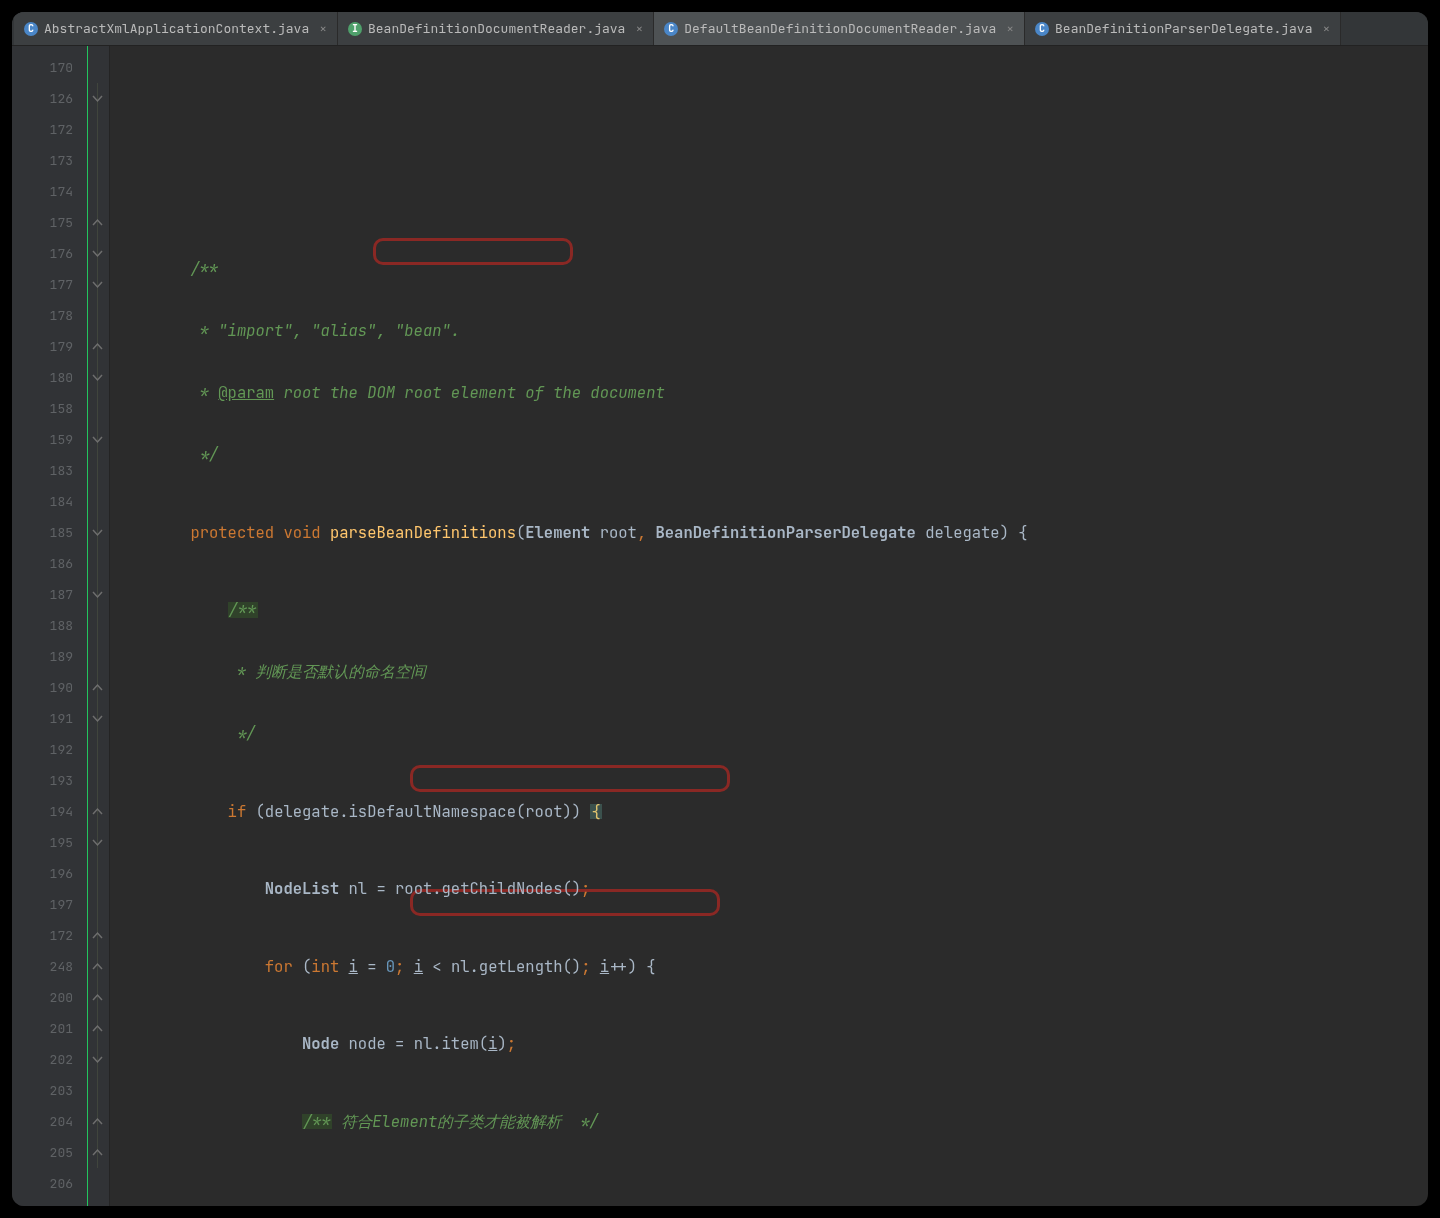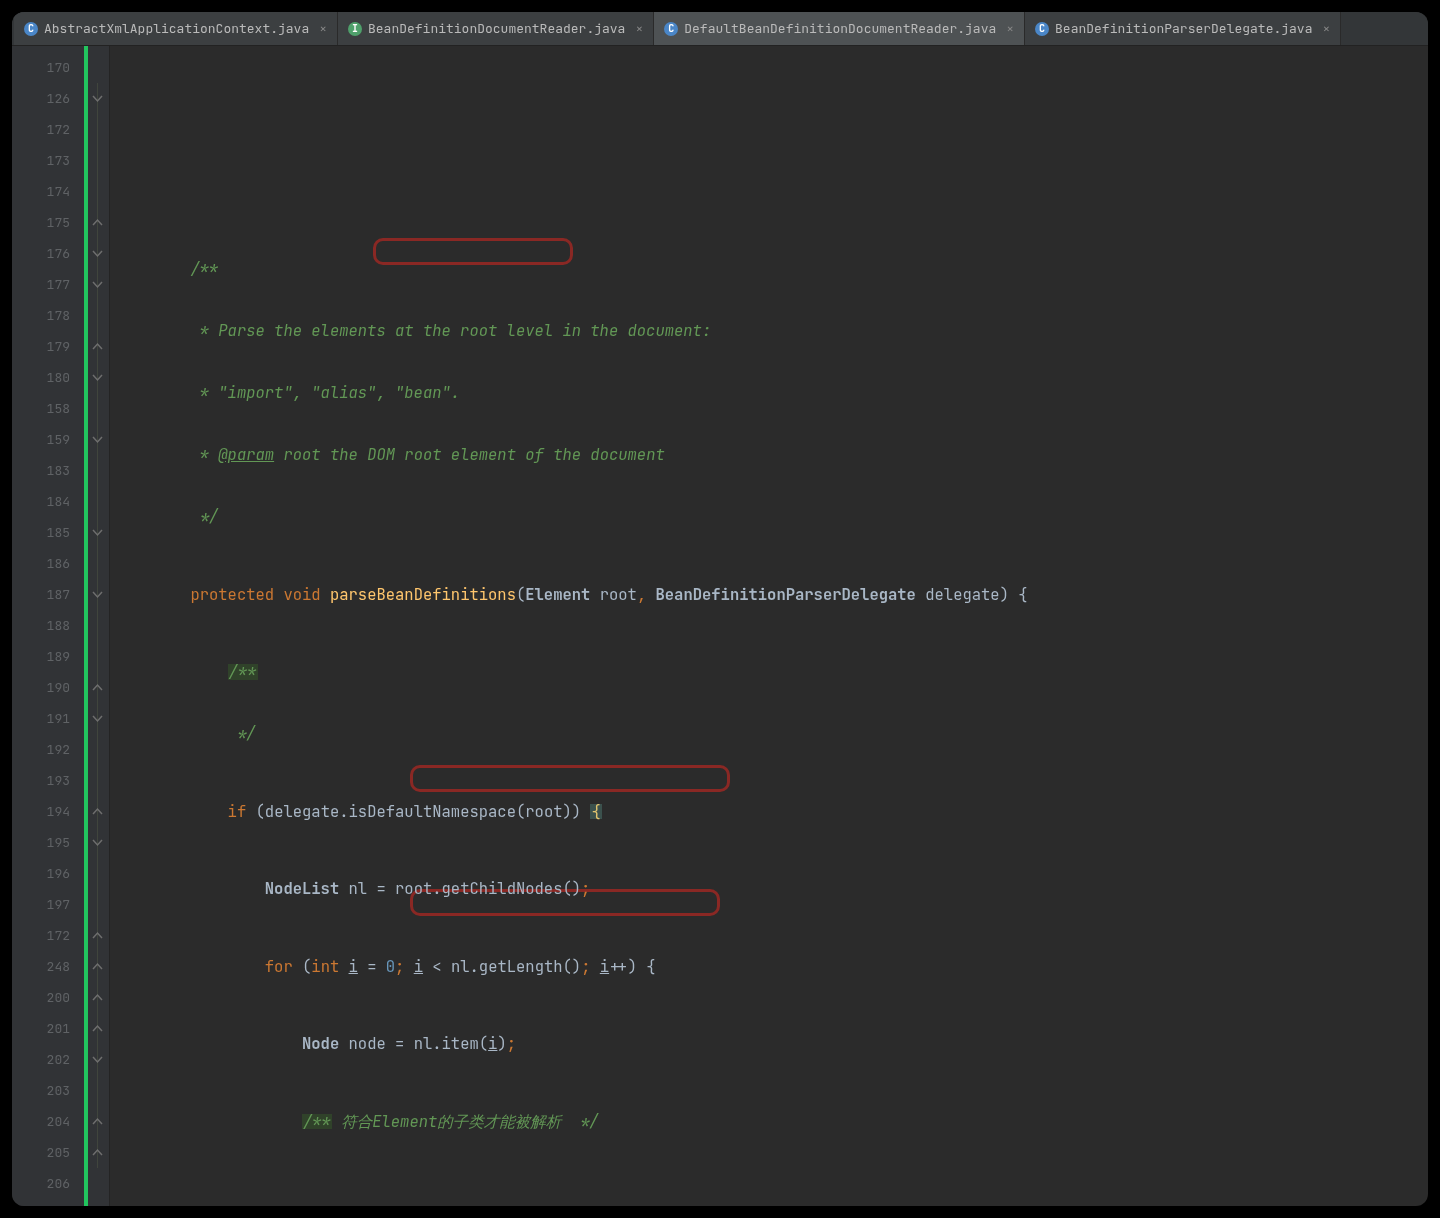--- a/index.html
+++ b/index.html
@@ -87,21 +87,21 @@
   .tab .icon.i { background: var(--icon-i); }
   .tab .close {
     color:#888;font-size:13px;margin-left:4px;
   }
 
   
   .editor-body { flex:1; display:flex; overflow:hidden; }
   .gutter {
     width: 76px;
     background: var(--gutter-bg);
-    border-right: 4px solid #22c55e;
+    border-right: 1px solid #22c55e;
     padding: 6px 0 0 0;
   }
   .gline {
     height: 31px;
     display:flex;
     align-items:center;
     justify-content:flex-end;
     padding-right: 14px;
     font-size: 13px;
     color: var(--gutter-text);
@@ -147,21 +147,21 @@
     height:31px;
     display:flex;
     align-items:center;
     padding-left: 6px;
     position:relative;
   }
 
   .tok-kw { color: var(--keyword); }
   .tok-txt { color: var(--text); }
   .tok-cm, .tok-cmg { color: var(--comment-green); font-style: italic; }
-  .tok-cmtag { color: var(--comment-green); font-style: italic; text-decoration: underline;}
+  .tok-cmtag { color: var(--comment-green); text-decoration: underline;}
   .tok-bg-cm { background: #30422a; padding:0 1px; }
   .tok-mdecl { color: var(--method-decl); }
   .tok-cls { color: var(--text); font-weight: bold; }
   .tok-num { color: var(--number); }
   .tok-par { color: var(--text); }
   .tok-brace { color: var(--text); }
   .tok-ybrace { color: #e0c36e; background: var(--hl-brace); padding:0 1px;}
   .tok-u { text-decoration: underline; }
 
   
@@ -455,28 +455,28 @@
     <div class="code" id="code">
 
       
       <div class="hlbox" style="left:263px; top:192px; width:200px; height:27px;"></div>
       <div class="hlbox" style="left:300px; top:719px; width:320px; height:27px;"></div>
       <div class="hlbox" style="left:300px; top:843px; width:310px; height:27px;"></div>
 
       <div class="cline"></div>
 
       <div class="cline"><span class="tok-txt">        </span><span class="tok-cmg">/**</span></div>
-      <div class="cline"><span class="tok-txt">        </span><span class="tok-cmg"> * Parse the elements at the root level in the document:</span></div>
       <div class="cline"><span class="tok-txt">        </span><span class="tok-cmg"> * "import", "alias", "bean".</span></div>
       <div class="cline"><span class="tok-txt">        </span><span class="tok-cmg"> * </span><span class="tok-cmtag">@param</span><span class="tok-cmg"> root the DOM root element of the document</span></div>
       <div class="cline"><span class="tok-txt">        </span><span class="tok-cmg"> */</span></div>
 
       <div class="cline"><span class="tok-txt">        </span><span class="tok-kw">protected</span><span class="tok-txt"> </span><span class="tok-kw">void</span><span class="tok-txt"> </span><span class="tok-mdecl">parseBeanDefinitions</span><span class="tok-par">(</span><span class="tok-cls">Element</span><span class="tok-txt"> </span><span class="tok-txt">root</span><span class="tok-kw">,</span><span class="tok-txt"> </span><span class="tok-cls">BeanDefinitionParserDelegate</span><span class="tok-txt"> </span><span class="tok-txt">delegate</span><span class="tok-par">)</span><span class="tok-txt"> </span><span class="tok-brace">{</span></div>
 
       <div class="cline"><span class="tok-txt">            </span><span class="tok-cmg tok-bg-cm">/**</span></div>
+      <div class="cline"><span class="tok-txt">            </span><span class="tok-cmg"> * 判断是否默认的命名空间</span></div>
       <div class="cline"><span class="tok-txt">            </span><span class="tok-cmg"> */</span></div>
 
       <div class="cline"><span class="tok-txt">            </span><span class="tok-kw">if</span><span class="tok-txt"> </span><span class="tok-par">(</span><span class="tok-txt">delegate</span><span class="tok-txt">.</span><span class="tok-txt">isDefaultNamespace</span><span class="tok-par">(</span><span class="tok-txt">root</span><span class="tok-par">))</span><span class="tok-txt"> </span><span class="tok-ybrace">{</span></div>
 
       <div class="cline"><span class="tok-txt">                </span><span class="tok-cls">NodeList</span><span class="tok-txt"> </span><span class="tok-txt">nl</span><span class="tok-txt"> = </span><span class="tok-txt">root</span><span class="tok-txt">.</span><span class="tok-txt">getChildNodes</span><span class="tok-par">()</span><span class="tok-kw">;</span></div>
 
       <div class="cline"><span class="tok-txt">                </span><span class="tok-kw">for</span><span class="tok-txt"> </span><span class="tok-par">(</span><span class="tok-kw">int</span><span class="tok-txt"> </span><span class="tok-txt tok-u">i</span><span class="tok-txt"> = </span><span class="tok-num">0</span><span class="tok-kw">;</span><span class="tok-txt"> </span><span class="tok-txt tok-u">i</span><span class="tok-txt"> &lt; </span><span class="tok-txt">nl</span><span class="tok-txt">.</span><span class="tok-txt">getLength</span><span class="tok-par">()</span><span class="tok-kw">;</span><span class="tok-txt"> </span><span class="tok-txt tok-u">i</span><span class="tok-txt">++</span><span class="tok-par">)</span><span class="tok-txt"> </span><span class="tok-brace">{</span></div>
 
       <div class="cline"><span class="tok-txt">                    </span><span class="tok-cls">Node</span><span class="tok-txt"> </span><span class="tok-txt">node</span><span class="tok-txt"> = </span><span class="tok-txt">nl</span><span class="tok-txt">.</span><span class="tok-txt">item</span><span class="tok-par">(</span><span class="tok-txt tok-u">i</span><span class="tok-par">)</span><span class="tok-kw">;</span></div>
 

